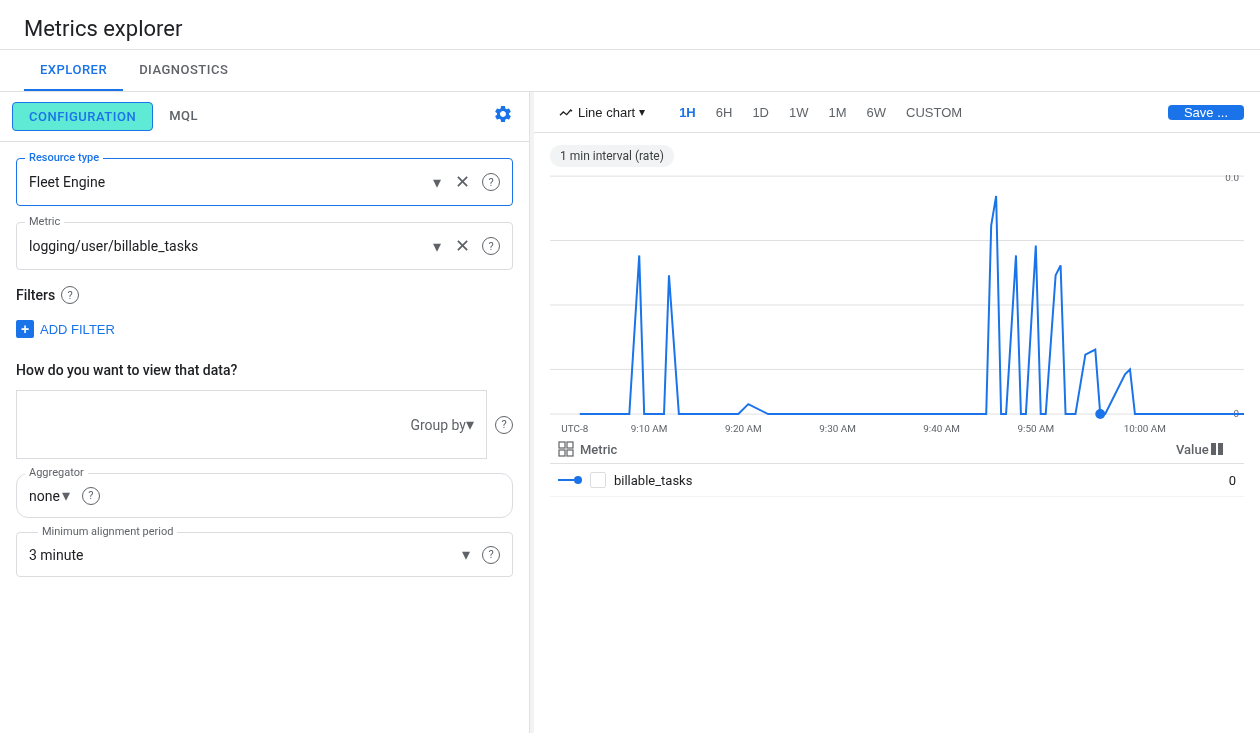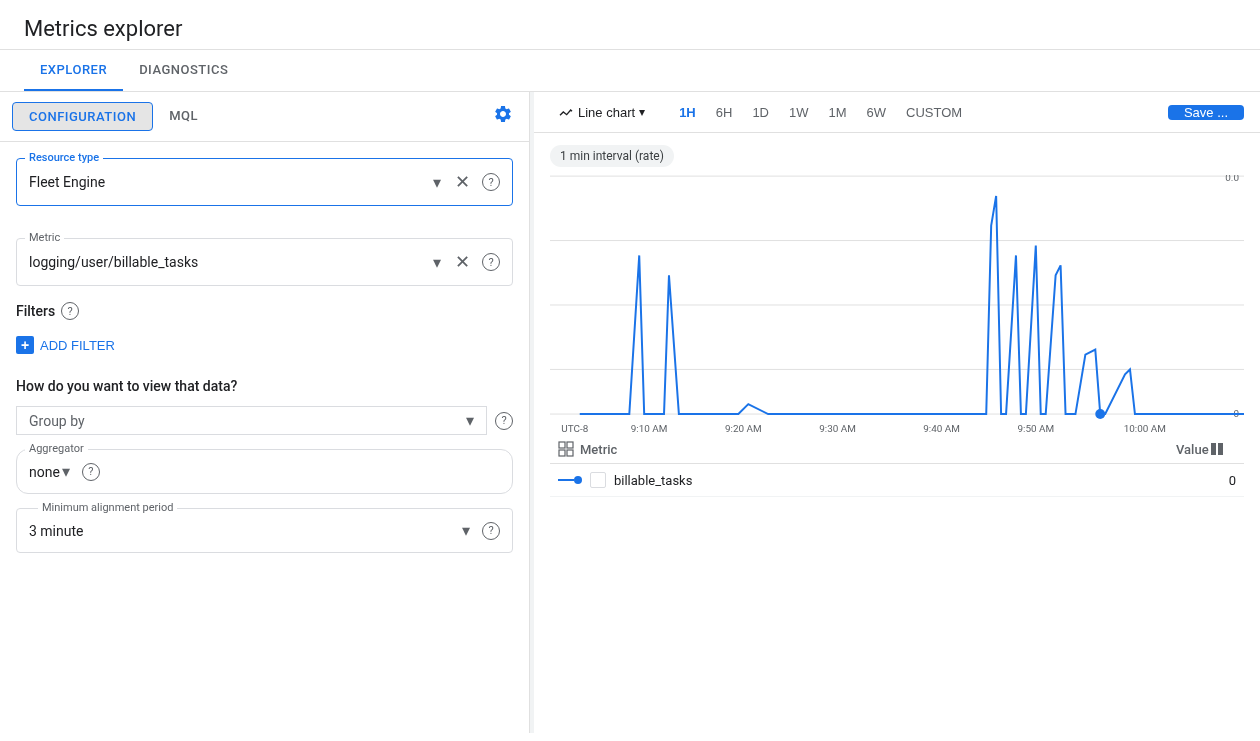--- a/index.html
+++ b/index.html
@@ -13,39 +13,39 @@
     .nav-tab.active { color: #1a73e8; border-bottom: 2px solid #1a73e8; }
 
     .main-layout { display: flex; height: calc(741px - 100px); }
 
     
     .left-panel { width: 530px; min-width: 530px; border-right: 1px solid #e0e0e0; overflow-y: auto; }
 
     .config-tabs-row { display: flex; align-items: center; justify-content: space-between; padding: 8px 12px; border-bottom: 1px solid #e0e0e0; }
     .config-tabs { display: flex; }
     .config-tab { padding: 6px 16px; font-size: 13px; font-weight: 500; cursor: pointer; border-radius: 4px; color: #5f6368; letter-spacing: 0.5px; }
-    .config-tab.active { color: #1a73e8; border: 1px solid #1a73e8; background: #e5e5e5; }
+    .config-tab.active { color: #1a73e8; border: 1px solid #1a73e8; background: #5eead4; }
     .gear-btn { background: none; border: none; cursor: pointer; color: #5f6368; font-size: 20px; padding: 4px; }
 
     .config-body { padding: 16px; }
 
-    .field-group { margin-bottom: 32px; }
+    .field-group { margin-bottom: 16px; }
     .field-icon-btn { background: none; border: none; cursor: pointer; color: #5f6368; font-size: 16px; padding: 2px; }
 
     .field-group-normal { margin-bottom: 16px; }
 
     .filters-row { display: flex; align-items: center; gap: 6px; margin-bottom: 12px; }
     .help-icon { width: 18px; height: 18px; border-radius: 50%; background: none; border: 1px solid #5f6368; color: #5f6368; font-size: 11px; display: inline-flex; align-items: center; justify-content: center; cursor: pointer; }
 
     .add-filter-btn { display: flex; align-items: center; gap: 6px; color: #1a73e8; font-size: 13px; font-weight: 500; cursor: pointer; border: none; background: none; padding: 4px 0; }
 
     .section-title { font-size: 14px; font-weight: 500; color: #202124; margin: 20px 0 12px; }
 
     .dropdown-row { display: flex; align-items: center; gap: 8px; margin-bottom: 14px; }
-    .dropdown-select { flex: 1; border: 1px solid #dadce0; border-radius: 0; padding: 4px 12px; display: flex; align-items: center; justify-content: space-between; cursor: pointer; }
+    .dropdown-select { flex: 1; border: 1px solid #dadce0; border-radius: 0; padding: 24px 12px; display: flex; align-items: center; justify-content: flex-end; cursor: pointer; }
     .dropdown-value { font-size: 14px; color: #5f6368; }
     .dropdown-arrow { color: #5f6368; font-size: 16px; }
 
     
     .right-panel { flex: 1; display: flex; flex-direction: column; overflow: hidden; }
 
     .chart-toolbar { display: flex; align-items: center; padding: 8px 16px; border-bottom: 1px solid #e0e0e0; gap: 4px; }
     .chart-type-btn { display: flex; align-items: center; gap: 4px; border: none; background: none; cursor: pointer; font-size: 13px; color: #202124; padding: 4px 8px; border-radius: 4px; }
     .time-btn { padding: 4px 10px; font-size: 13px; border: none; background: none; cursor: pointer; color: #5f6368; border-radius: 4px; font-weight: 500; }
     .time-btn.active { color: #1a73e8; font-weight: 700; }

